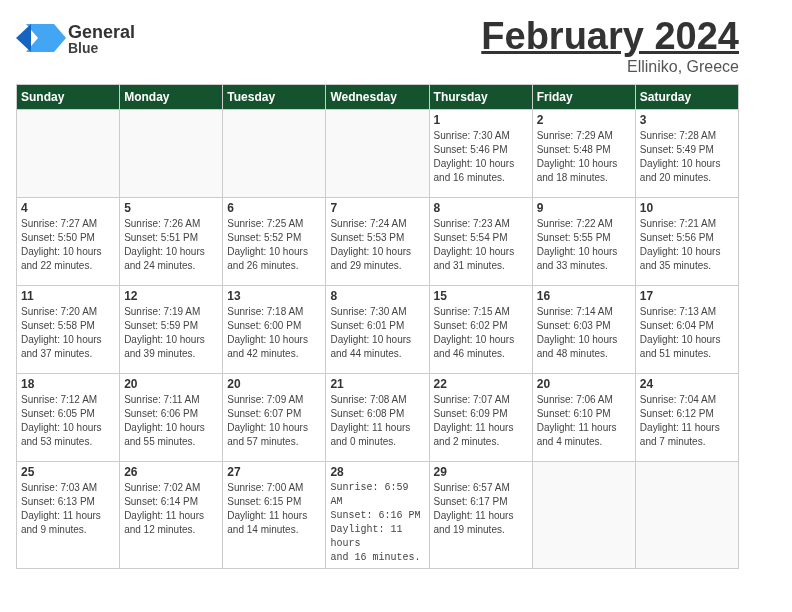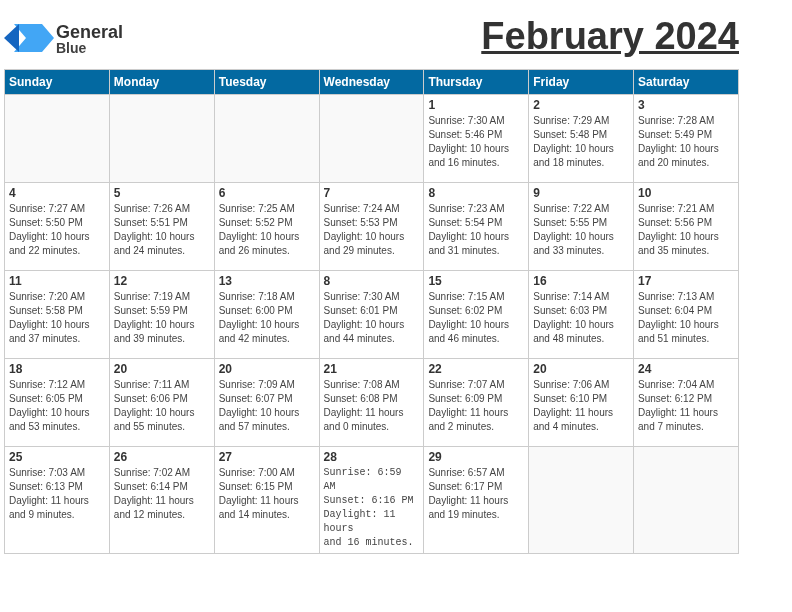--- a/index.html
+++ b/index.html
@@ -5,21 +5,21 @@
     * { box-sizing: border-box; margin: 0; padding: 0; }
     body {
       font-family: Arial, sans-serif;
       background: #fff;
       width: 792px;
       height: 612px;
       overflow: hidden;
     }
     .page {
       width: 759px;
-      padding: 16px 20px 10px 4px;
+      padding: 16px 20px 10px 16px;
     }
     .header {
       display: flex;
       align-items: flex-start;
       justify-content: space-between;
       margin-bottom: 8px;
     }
     .title-block {
       text-align: right;
     }
@@ -34,21 +34,21 @@
       font-size: 16px;
       color: #555;
       text-align: right;
     }
     .calendar {
       width: 100%;
       border-collapse: collapse;
       table-layout: fixed;
     }
     .calendar th {
-      background: #0369a1;
+      background: #14532d;
       color: #fff;
       font-size: 12px;
       font-weight: bold;
       padding: 5px 4px;
       text-align: left;
       border: 1px solid #ccc;
     }
     .calendar td {
       border: 1px solid #ccc;
       vertical-align: top;
@@ -114,20 +114,21 @@
           <polygon points="0,22 15,8 15,36" fill="#1565C0"></polygon>
         </svg>
       </div>
       <div class="logo-wordmark">
         <span class="logo-general">General</span>
         <span class="logo-blue">Blue</span>
       </div>
     </div>
     <div class="title-block">
       <div class="month-year">February 2024</div>
+      <div class="location">Elliniko, Greece</div>
     </div>
   </div>
 
   <table class="calendar">
     <thead>
       <tr>
       <th>Sunday</th>
           <th>Monday</th>
           <th>Tuesday</th>
           <th>Wednesday</th>

